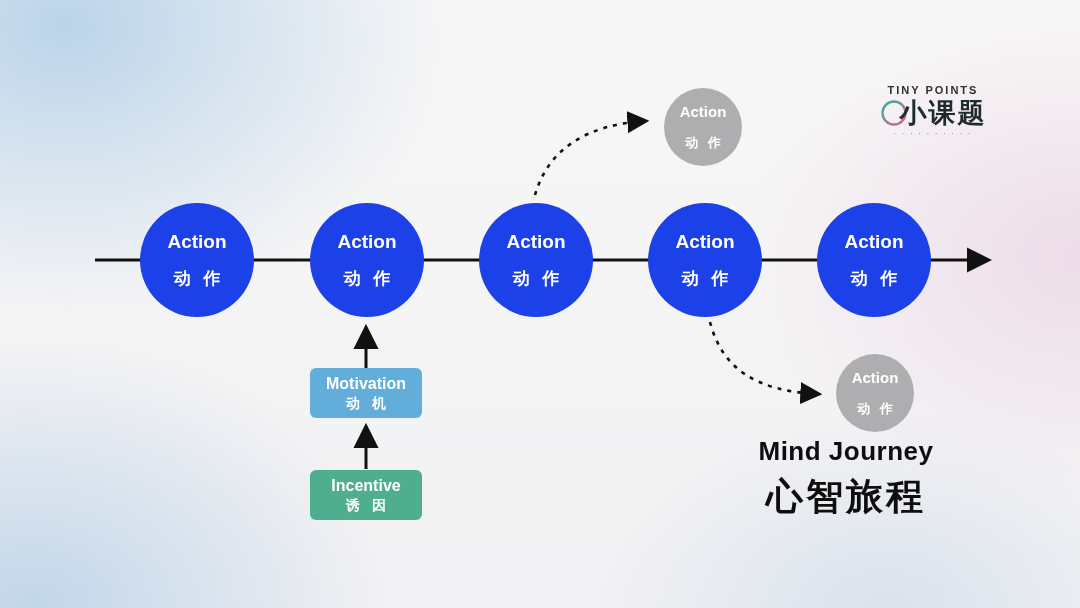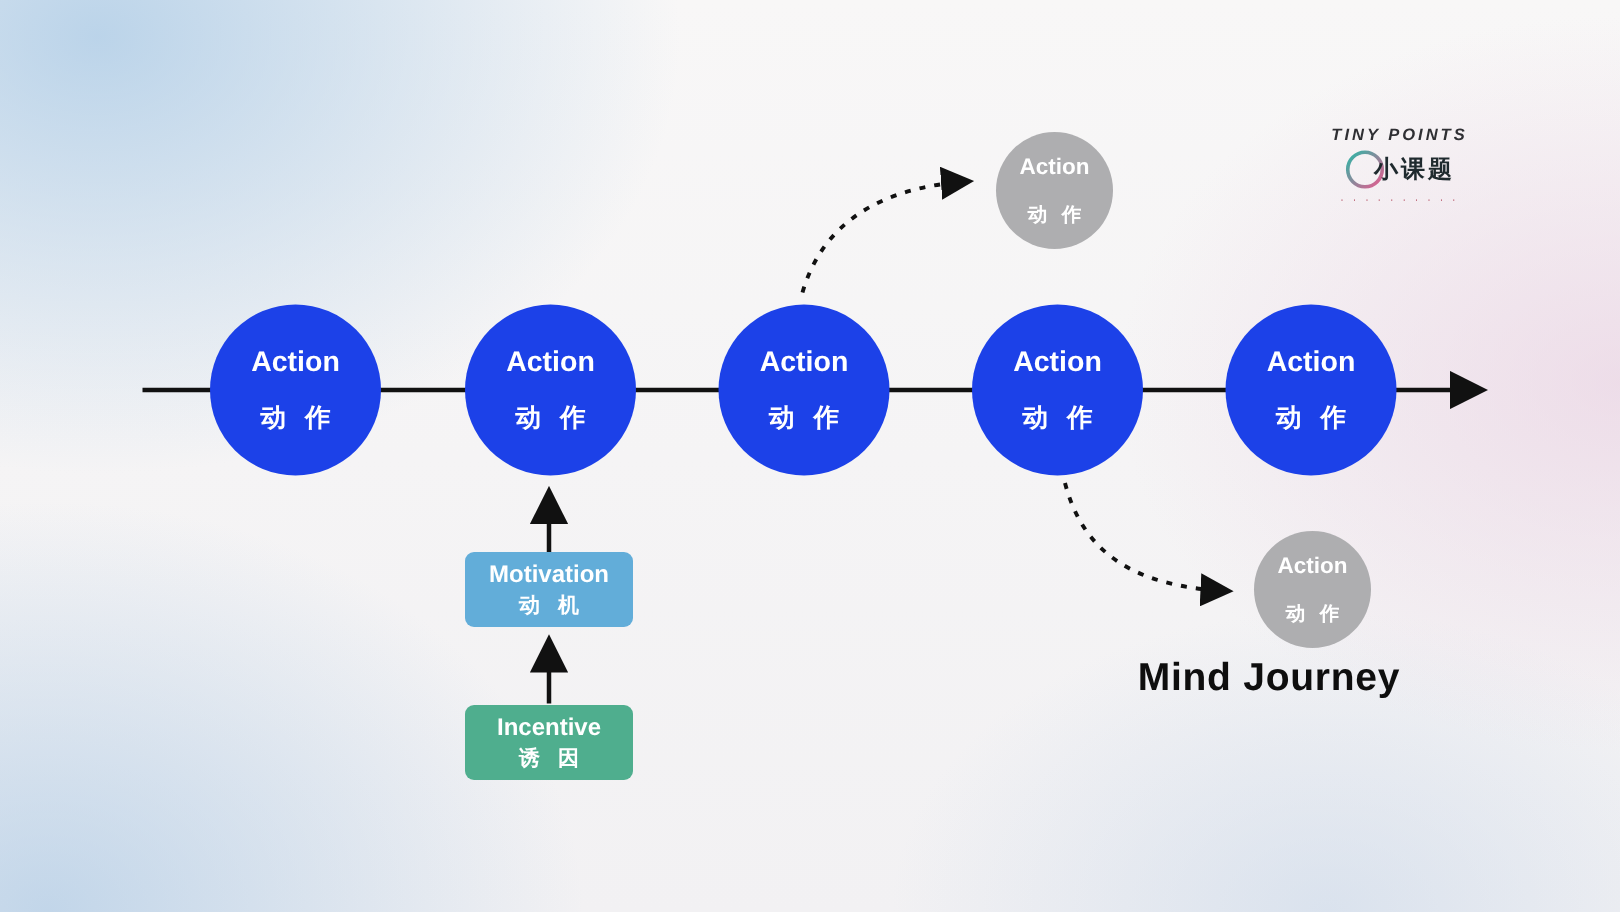--- a/index.html
+++ b/index.html
@@ -77,30 +77,30 @@
   .caption .zh { font-size: 37px; font-weight: bold; letter-spacing: 3px; margin-top: 5px; }
 
   .logo {
     position: absolute;
     left: 871px;
     top: 84px;
     width: 124px;
     text-align: center;
     color: #2f2f33;
   }
-  .logo-top { font-size: 11px; font-weight: bold; letter-spacing: 2px; font-style: italic; }
+  .logo-top { font-size: 11px; font-weight: bold; letter-spacing: 2px; }
   .logo-mid {
     display: flex;
     align-items: center;
     justify-content: center;
     margin-top: 3px;
     height: 28px;
   }
   .logo-ring { margin-right: -8px; flex: none; }
-  .logo-zh { font-size: 16px; font-weight: bold; letter-spacing: 2px; color: #1f2a2e; position: relative; text-align: center; }
+  .logo-zh { font-size: 27px; font-weight: bold; letter-spacing: 2px; color: #1f2a2e; position: relative; text-align: center; }
   .logo-tag { font-size: 7px; letter-spacing: 2px; color: #b0485c; margin-top: 3px; }
 </style>
 </head>
 <body>
 
 <div class="stage">
 
   <svg class="connectors" viewBox="0 0 1080 608" aria-hidden="true">
     <defs>
       <marker id="arrow" viewBox="0 0 10 10" refX="8" refY="5" markerWidth="8.5" markerHeight="8.5" orient="auto-start-reverse">
@@ -153,20 +153,21 @@
     <span class="en">Incentive</span>
     <span class="zh">诱 因</span>
   </div>
   <div class="box" style="left: 310px; top: 368px; background: rgb(98, 173, 217);">
     <span class="en">Motivation</span>
     <span class="zh">动 机</span>
   </div>
 
   <div class="caption">
     <div class="en">Mind Journey</div>
+    <div class="zh">心智旅程</div>
   </div>
 
   <div class="logo">
     <div class="logo-top">TINY POINTS</div>
     <div class="logo-mid">
       <svg class="logo-ring" width="28" height="28" viewBox="0 0 28 28" aria-hidden="true">
         <defs>
           <linearGradient id="ringGrad" x1="0" y1="0" x2="1" y2="1">
             <stop offset="0" stop-color="#2bb7a6"></stop>
             <stop offset="1" stop-color="#e85a8f"></stop>

